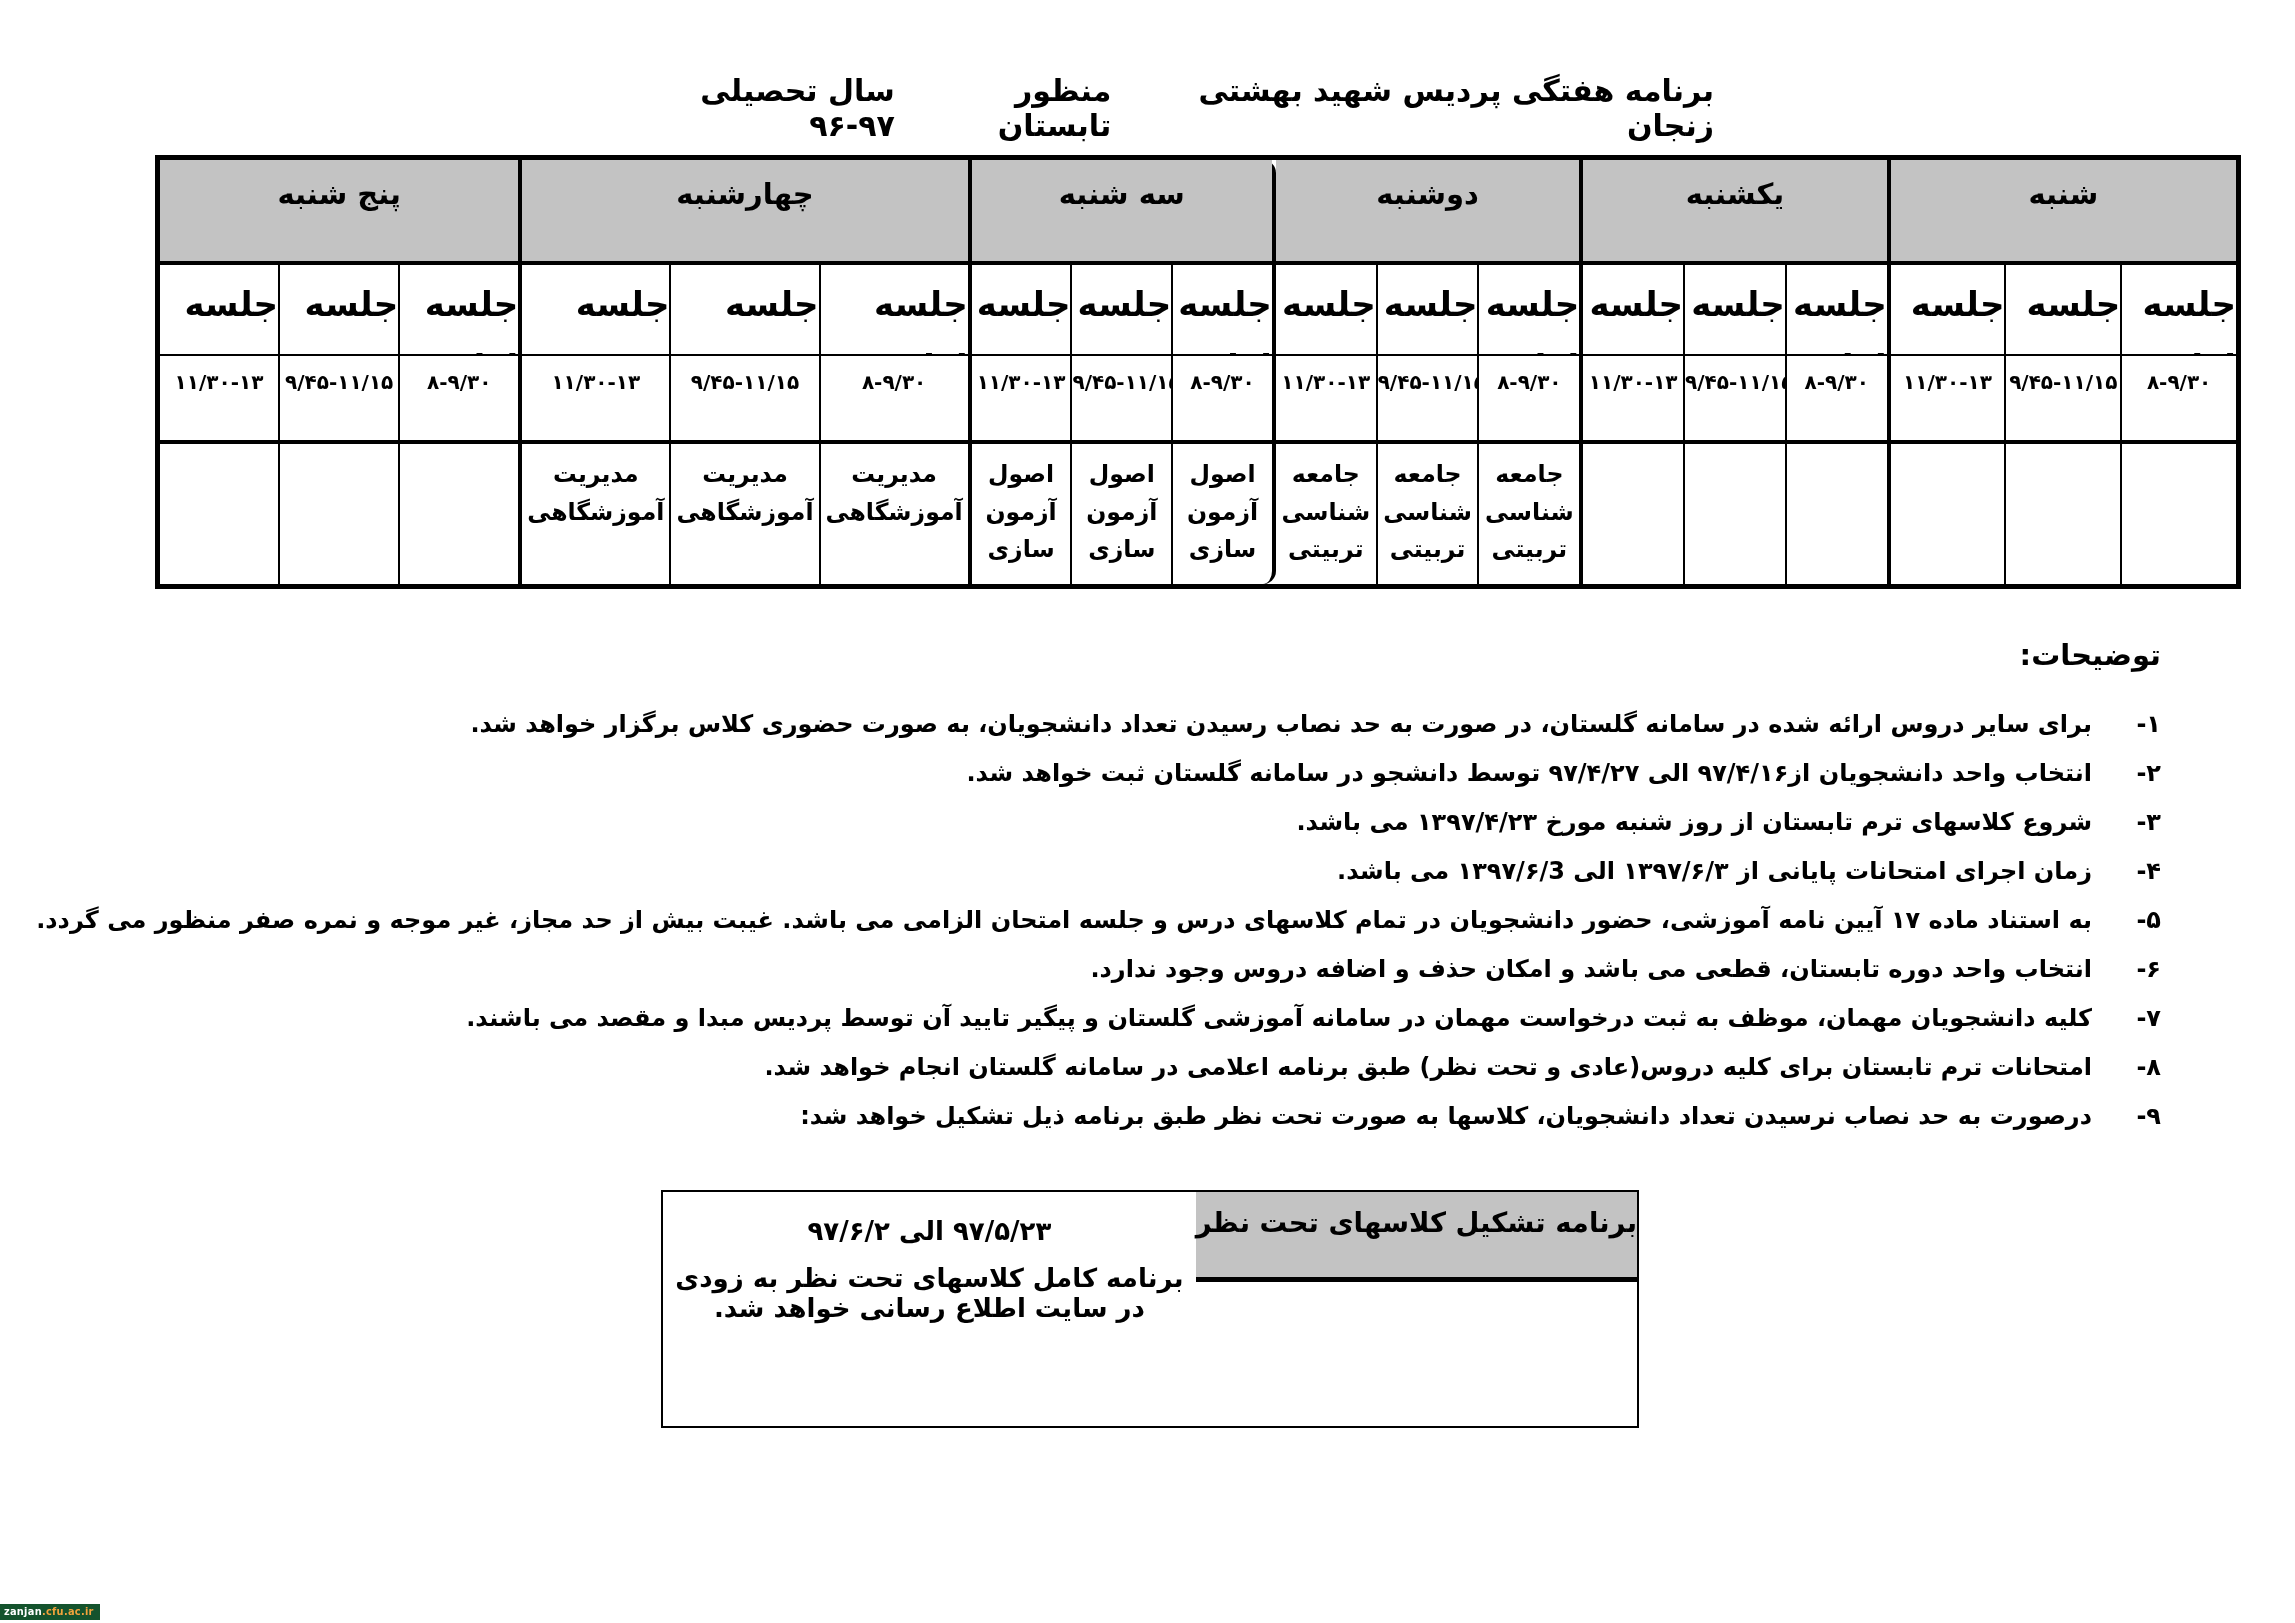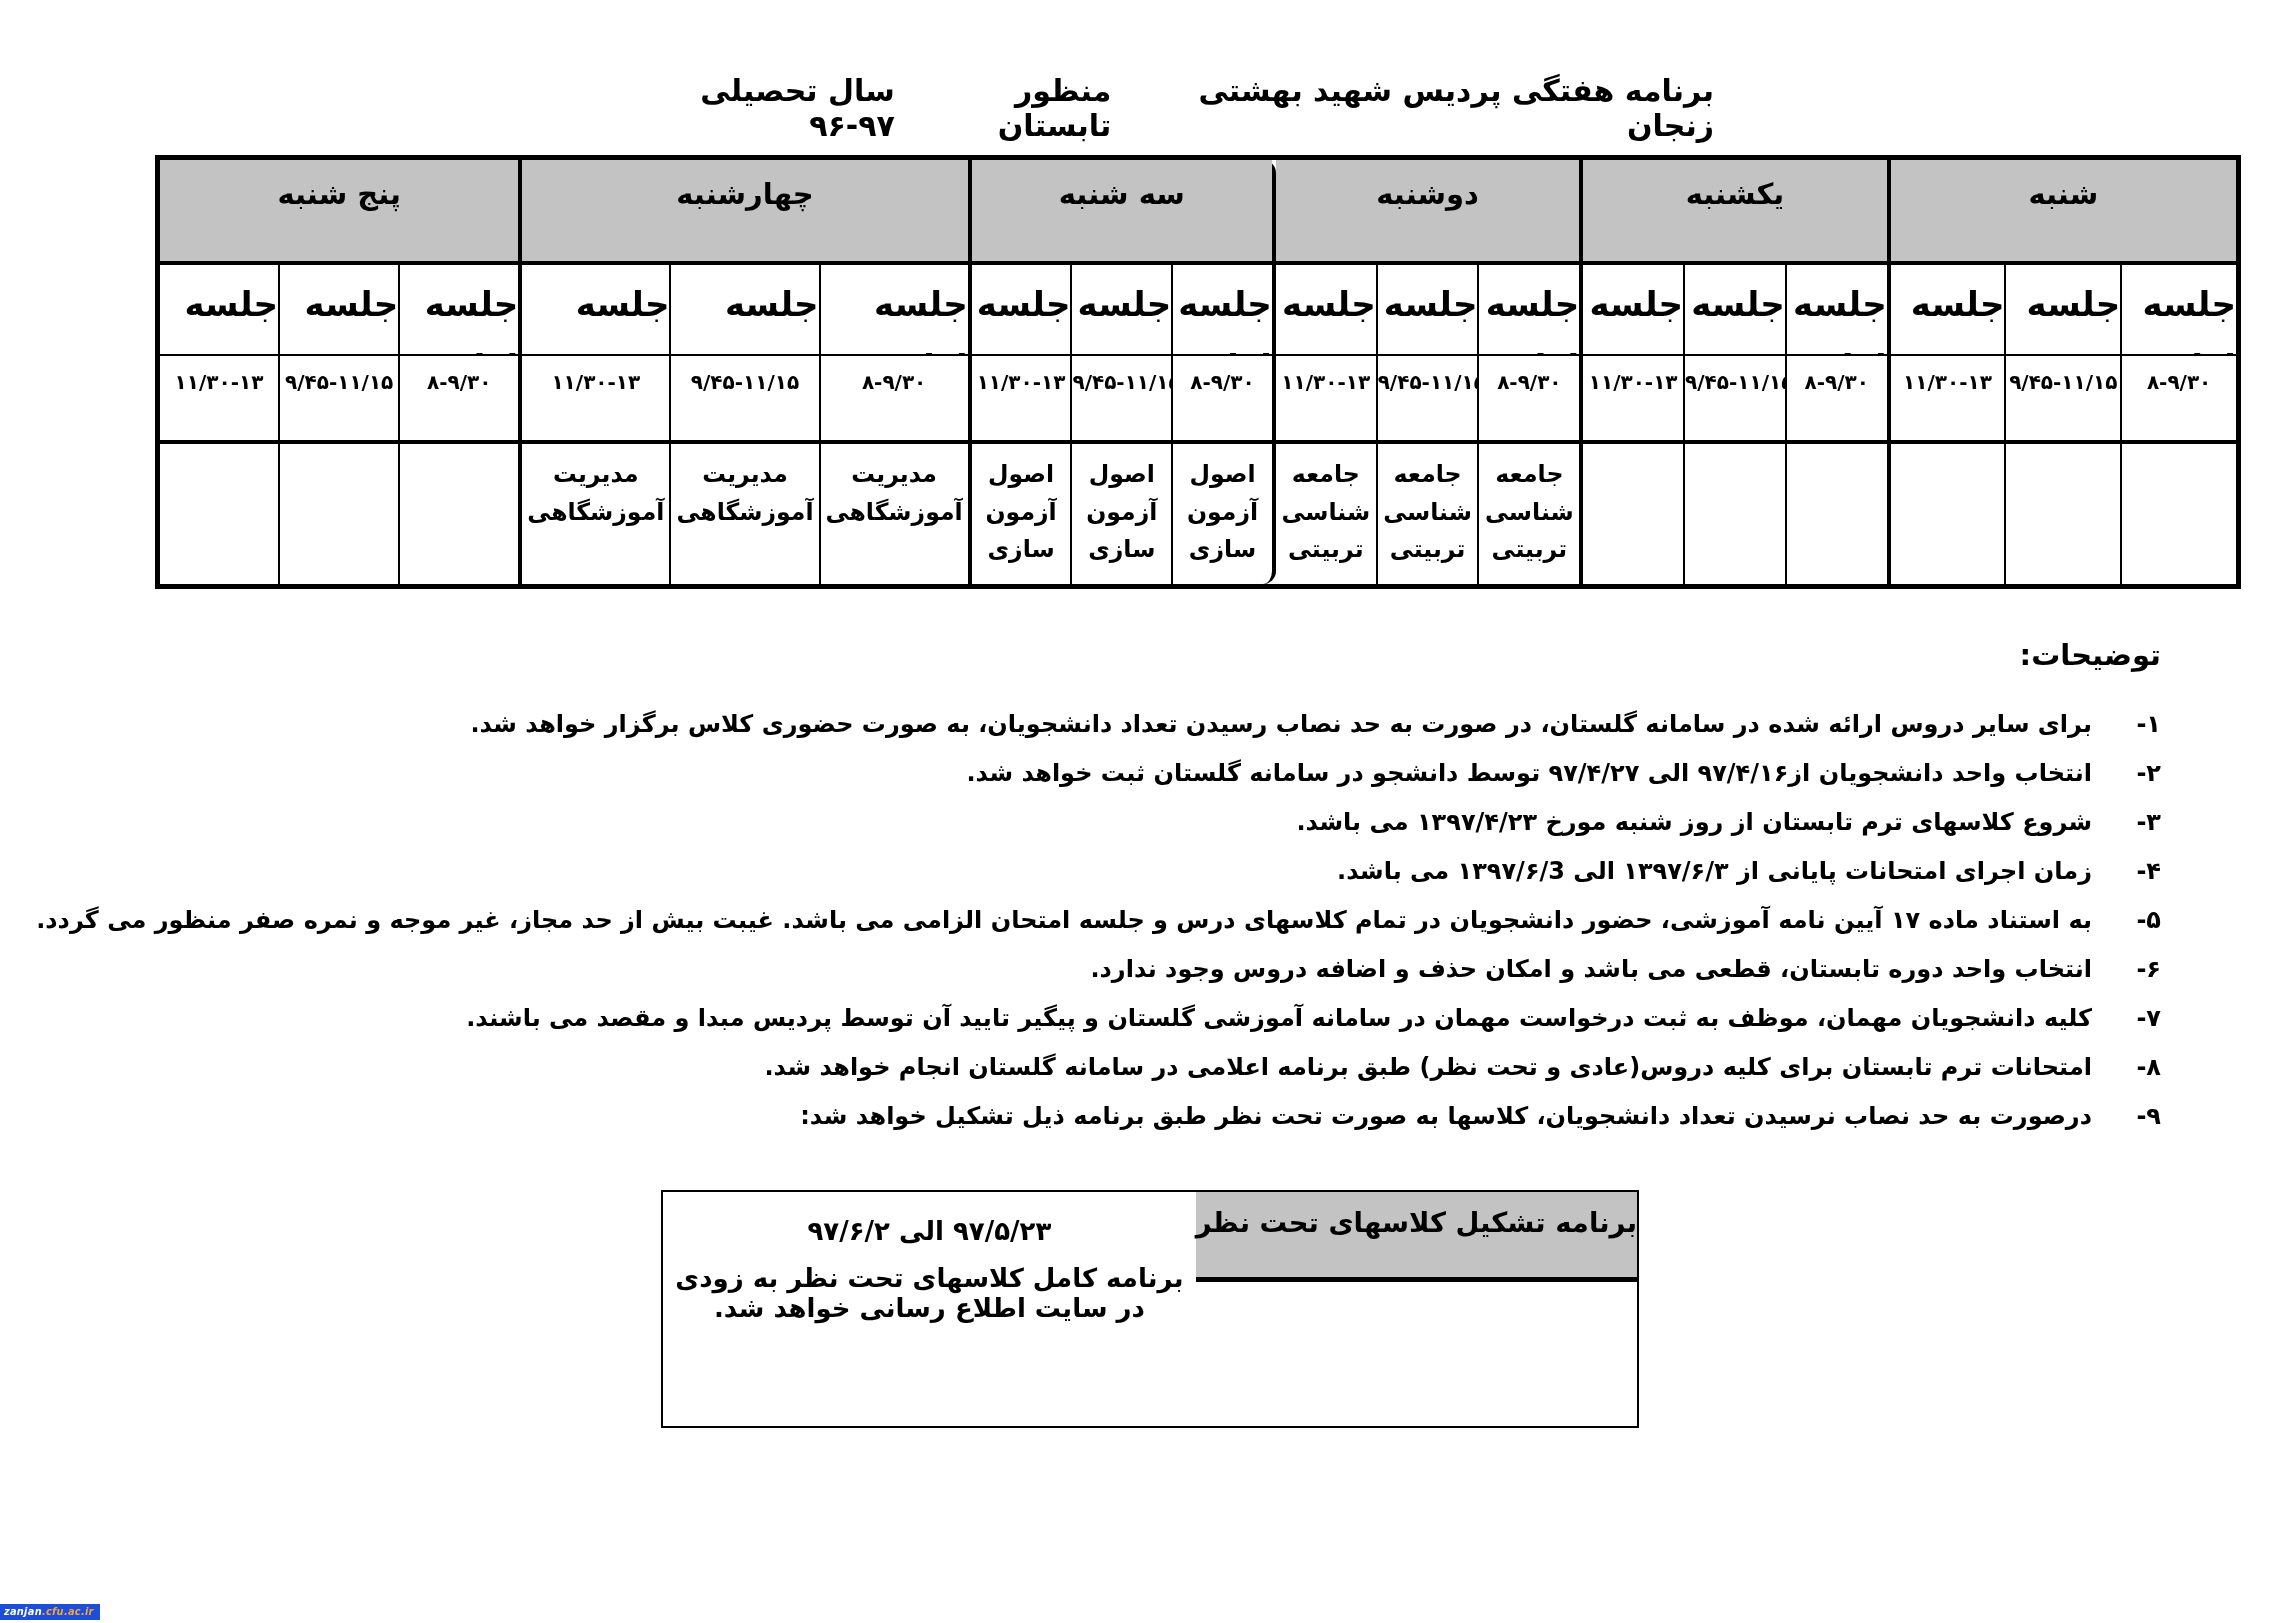--- a/index.html
+++ b/index.html
@@ -74,22 +74,22 @@
     height: 90px; background: #c3c3c3;
     border-bottom: 5.9px solid #000;
     text-align: center; font-size: 27.5px; padding-top: 14.4px;
   }
   .sub-body { flex: 1; text-align: center; font-size: 26px; padding-top: 23.6px; }
   .sub-line2 { margin-top: 17px; }
 
   
   .watermark {
     position: absolute; left: 0; bottom: 3.3px;
-    background: #1d4ed8; color: #fff;
-    direction: ltr; font-style: italic; font-size: 9.8px;
+    background: #14532d; color: #fff;
+    direction: ltr; font-size: 9.8px;
     padding: 2px 5.9px 2.6px 3.9px; letter-spacing: 0.3px;
   }
   .wm-accent { color: #f2a33c; }
 </style>
 </head>
 <body>
 
 <div class="doc-header">
   <span>برنامه هفتگی پردیس شهید بهشتی زنجان</span>
   <span>منظور تابستان</span>

